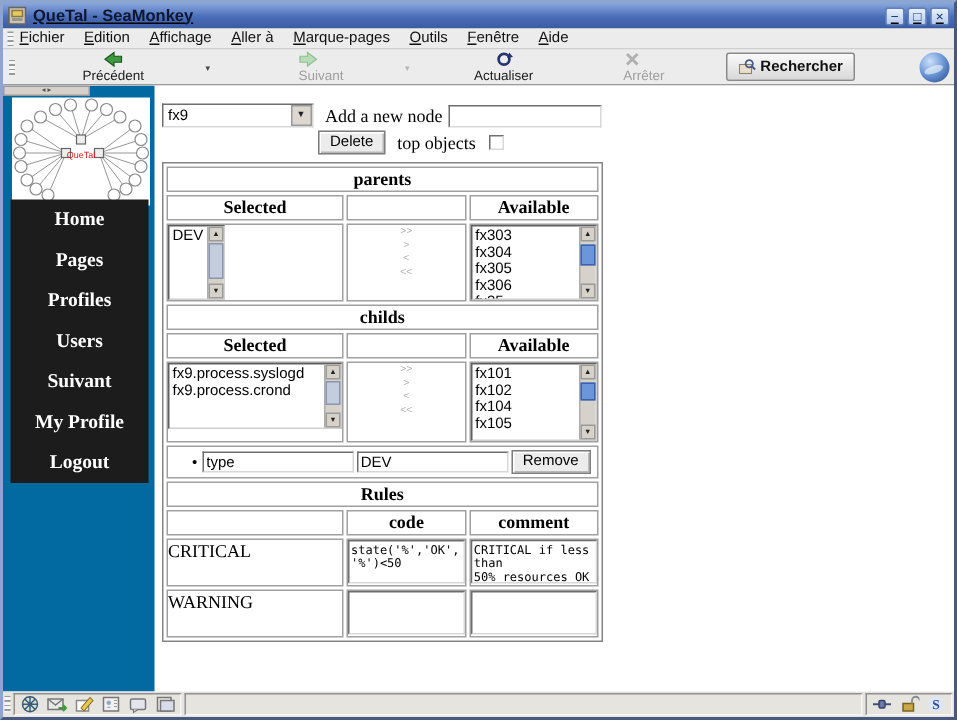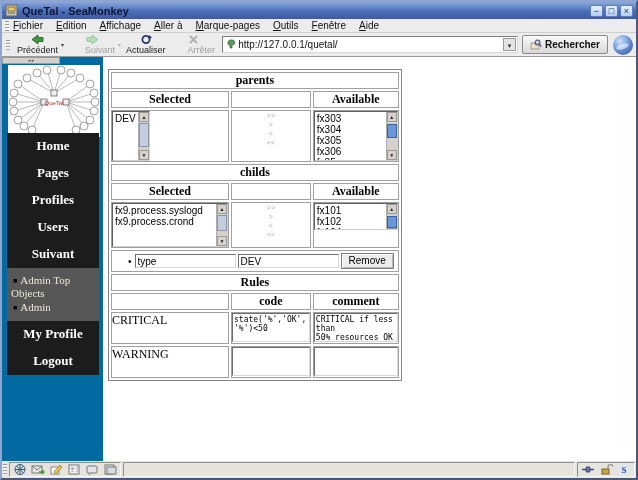--- a/index.html
+++ b/index.html
@@ -4,21 +4,21 @@
 <style>
   html,body{margin:0;padding:0;background:#9aa5b8;}
   *{box-sizing:border-box;}
   .window{
     width:638px;height:480px;display:flex;flex-direction:column;
     border:2px solid;border-color:#8ea6cf #47597f #47597f #8ea6cf;
     background:#e9e9e9;font-family:"Liberation Sans",sans-serif;overflow:hidden;
   }
   
   .titlebar{height:17px;flex:0 0 17px;display:flex;align-items:center;padding:0 3px;
-    background:linear-gradient(180deg,#8aa7dc,#4a6db8 55%,#3c5ca0);}
+    background:linear-gradient(180deg,#8aa7dc,#4a6db8 55%,#3c5ca0);text-decoration:underline;}
   .win-icon{width:13px;height:13px;margin-right:4px;flex:0 0 13px;}
   .title{font-size:11px;font-weight:bold;color:#0d1733;flex:1;white-space:nowrap;}
   .win-controls{display:flex;gap:2px;}
   .wbtn{width:13px;height:12px;font-size:9px;line-height:11px;text-align:center;color:#16366e;
     background:linear-gradient(180deg,#e8f0fc,#b6cceb);border:1px solid #5f7fb8;border-radius:2px;cursor:default;}
   
   .menubar{height:14px;flex:0 0 14px;background:#ececec;display:flex;align-items:center;
     border-bottom:1px solid #cfcfcf;padding:0 2px;}
   .grippy{width:4px;height:10px;margin:0 4px 0 1px;
     background:repeating-linear-gradient(180deg,#9a9a9a 0 1px,#f5f5f5 1px 3px);}
@@ -184,29 +184,20 @@
 
     <div class="tbtn disabled">
       <span>
         <svg width="11" height="11" viewBox="0 0 11 11">
             <path d="M2 2 L9 9 M9 2 L2 9" stroke="#b0b0b0" stroke-width="2"></path>
           </svg>
       </span>
       <span class="tlabel">Arrêter</span>
     </div>
 
-    <div class="urlbar">
-      <span>
-        <svg width="10" height="11" viewBox="0 0 10 11">
-            <path d="M2 5 Q1 2 4 1 Q8 0 9 3 Q9 6 6 6 L6 9 L4 9 L4 6 Q2 6 2 5 Z" fill="#5a9a5a" stroke="#2d5a2d" stroke-width="0.6"></path>
-          </svg>
-      </span>
-      <input value="http://127.0.0.1/quetal/" style="">
-      <span class="url-drop">▾</span>
-    </div>
 
     <button class="search-btn">
       <span>
         <svg width="12" height="11" viewBox="0 0 12 11">
             <rect x="1" y="4" width="8" height="6" fill="#e8e0c8" stroke="#8a8270" stroke-width="0.7"></rect>
             <circle cx="7.5" cy="3.5" r="2.4" fill="none" stroke="#4a5a8a" stroke-width="1.2"></circle>
             <path d="M9.3 5.3 L11.4 7.4" stroke="#4a5a8a" stroke-width="1.4"></path>
           </svg>
       </span>
       <span>Rechercher</span>
@@ -255,31 +246,42 @@
           </g>
           <text x="46" y="40" text-anchor="middle" font-size="6" fill="#cc2222">QueTal</text>
         </svg>
       </div>
       <div class="nav" style="top:76px;">
         <div class="nav-item">Home</div>
         <div class="nav-item">Pages</div>
         <div class="nav-item">Profiles</div>
         <div class="nav-item">Users</div>
         <div class="nav-item">Suivant</div>
-        <div class="subnav">
-          <div class="sub-item"><span class="bullet">■</span><span>Admin Top Objects</span></div>
-          <div class="sub-item"><span class="bullet">■</span><span>Admin</span></div>
-        </div>
         <div class="nav-item">My Profile</div>
         <div class="nav-item">Logout</div>
       </div>
     </div>
 
     <div class="main">
 
+      <div class="topform">
+        <div class="tf-row1">
+          <div class="combobox">
+            <span class="cb-text">fx9</span>
+            <span class="cb-arrow">▼</span>
+          </div>
+          <span class="tf-label">Add a new node</span>
+          <input class="tf-input" value="" style="">
+        </div>
+        <div class="tf-row2">
+          <button class="pbtn">Delete</button>
+          <span class="tf-label">top objects</span>
+          <input type="checkbox" class="chk" style="">
+        </div>
+      </div>
 
       <table class="ct">
         <colgroup>
             <col style="width:90px">
             <col style="width:95px">
             <col style="width:96px">
           </colgroup>
 
         <tbody>
             <tr>
@@ -359,21 +361,21 @@
           </td>
           <td>
             <div class="transfer">
               <span>&gt;&gt;</span>
               <span>&gt;</span>
               <span>&lt;</span>
               <span>&lt;&lt;</span>
             </div>
           </td>
           <td class="lbcell">
-            <div class="listbox" style="height:27px;">
+            <div class="listbox" style="height:52px;">
               <div class="opts">
                 <div class="opt">fx101</div>
                 <div class="opt">fx102</div>
                 <div class="opt">fx104</div>
                 <div class="opt">fx105</div>
 
               </div>
               <div class="sb">
                 <span class="arr">▲</span>
                 <span class="track">

